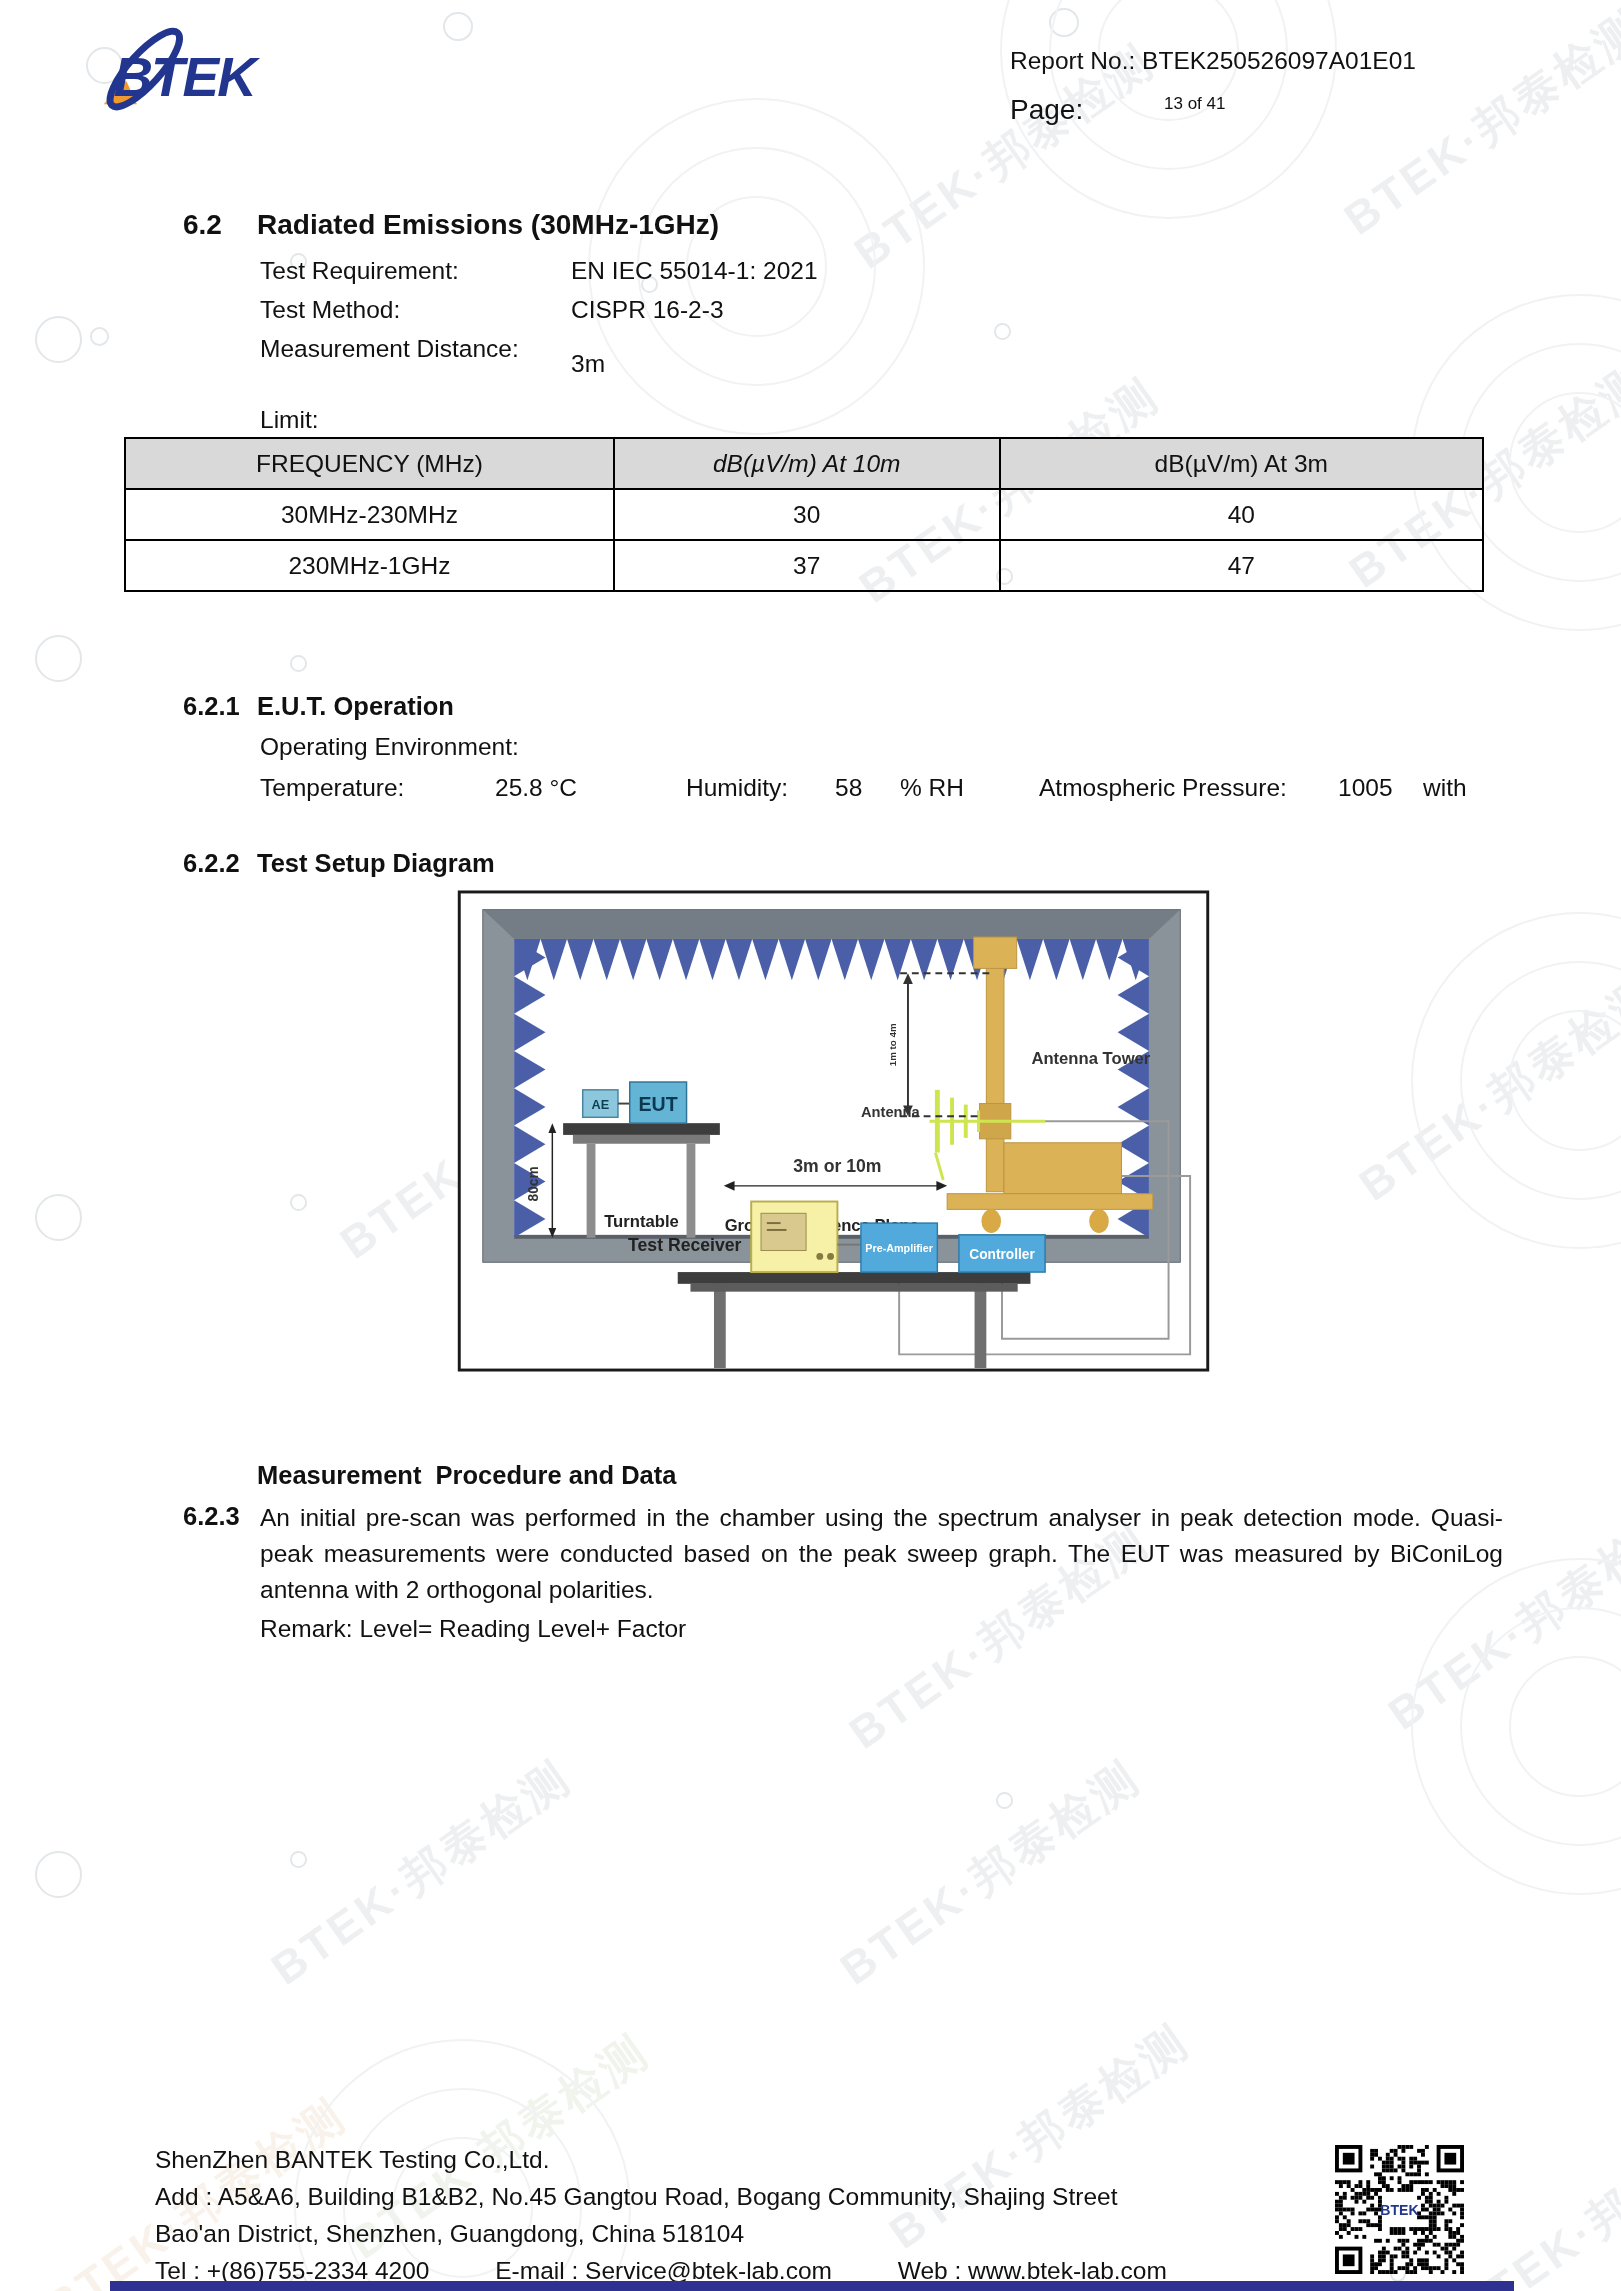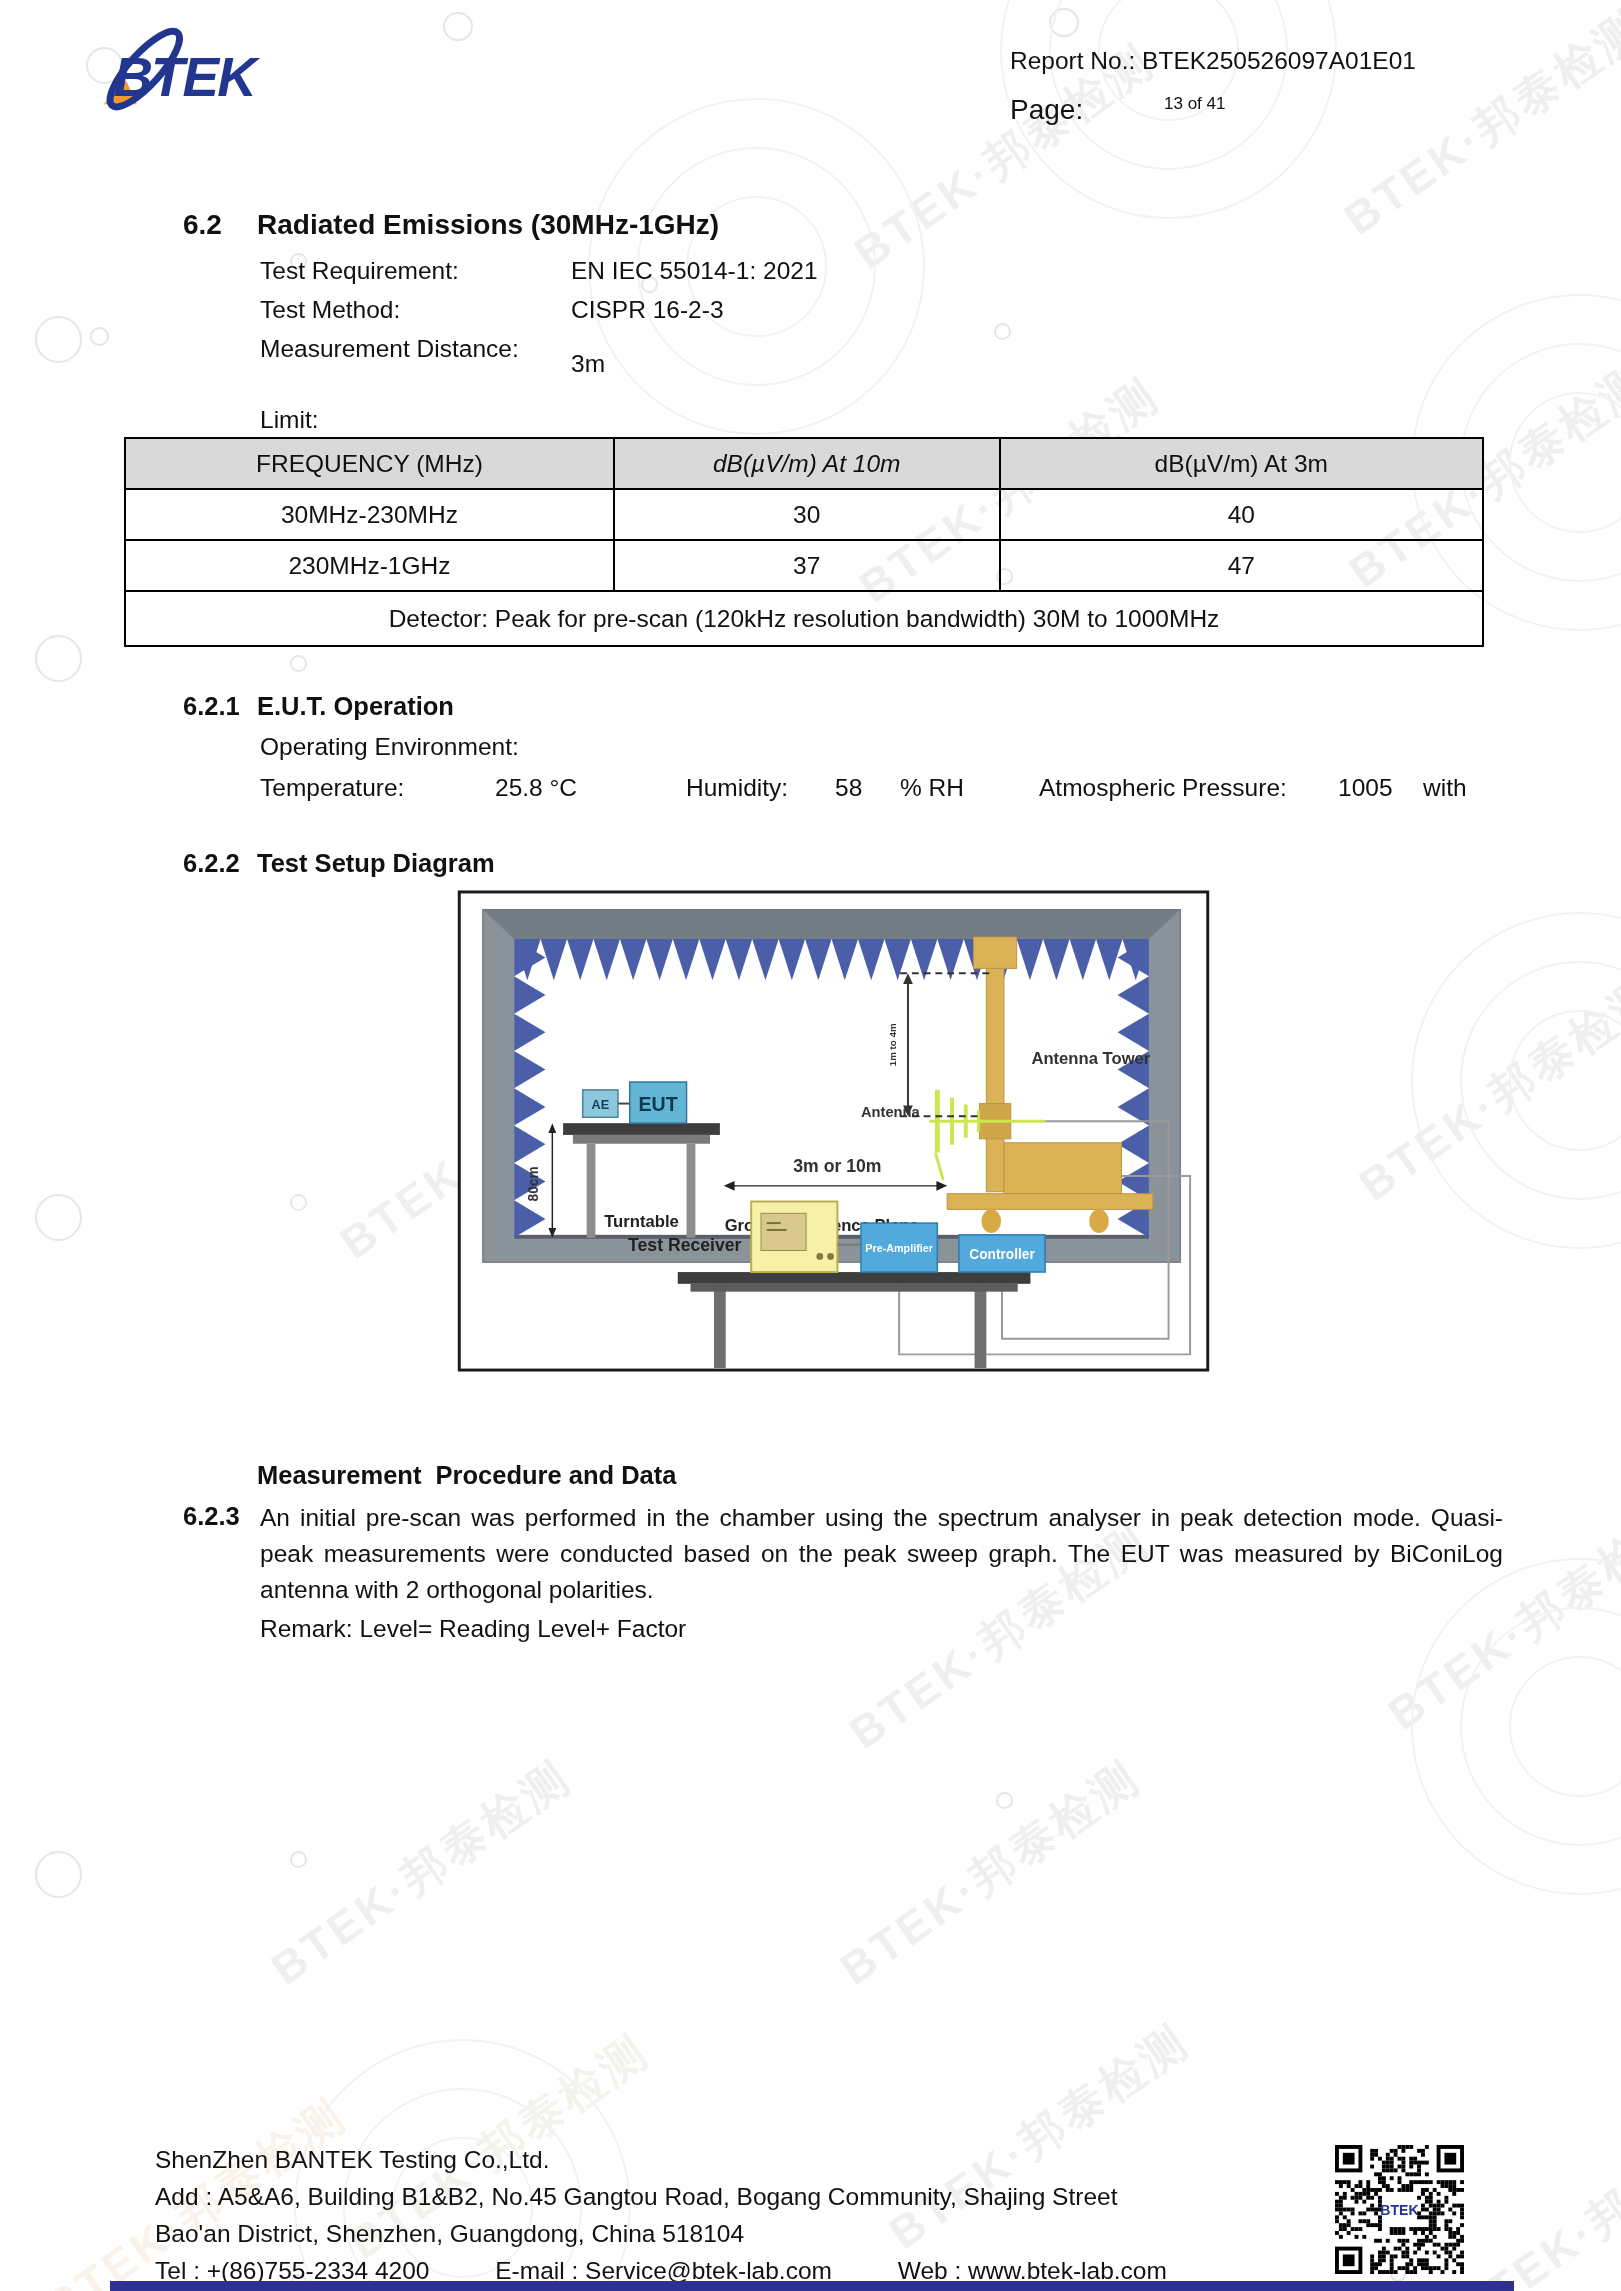--- a/index.html
+++ b/index.html
@@ -136,23 +136,20 @@
     </tr>
     <tr>
       <td>30MHz-230MHz</td>
       <td>30</td>
       <td>40</td>
     </tr>
     <tr>
       <td>230MHz-1GHz</td>
       <td>37</td>
       <td>47</td>
-    </tr>
-    <tr class="det">
-      <td colspan="3">Detector: Peak for pre-scan (120kHz resolution bandwidth) 30M to 1000MHz</td>
     </tr>
   </tbody>
     </table>
 
   <div class="sec-num h-sub z1" style="top:692px;">6.2.1</div>
   <div class="sec-title h-sub z1" style="top:692px;">E.U.T. Operation</div>
 
   <div class="lbl z1" style="left:260px;top:733px;">Operating Environment:</div>
 
   <div class="lbl z1" style="left:260px;top:774px;">Temperature:</div>

